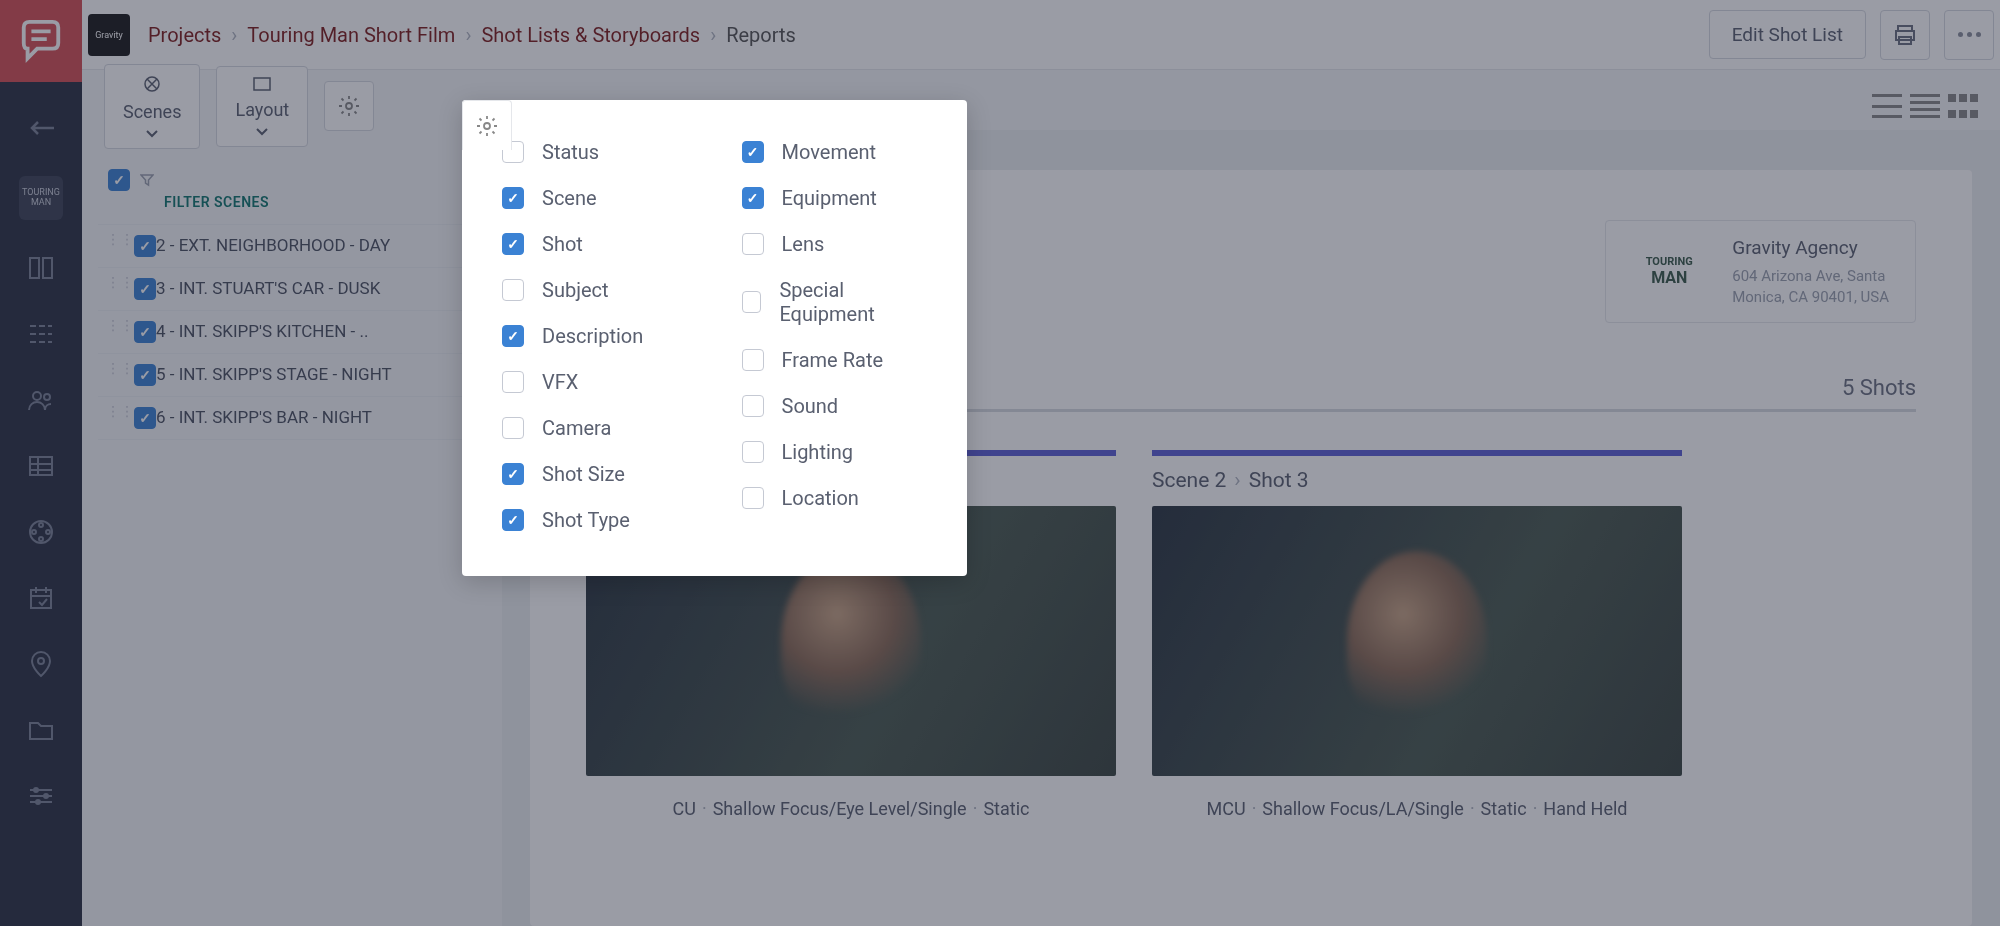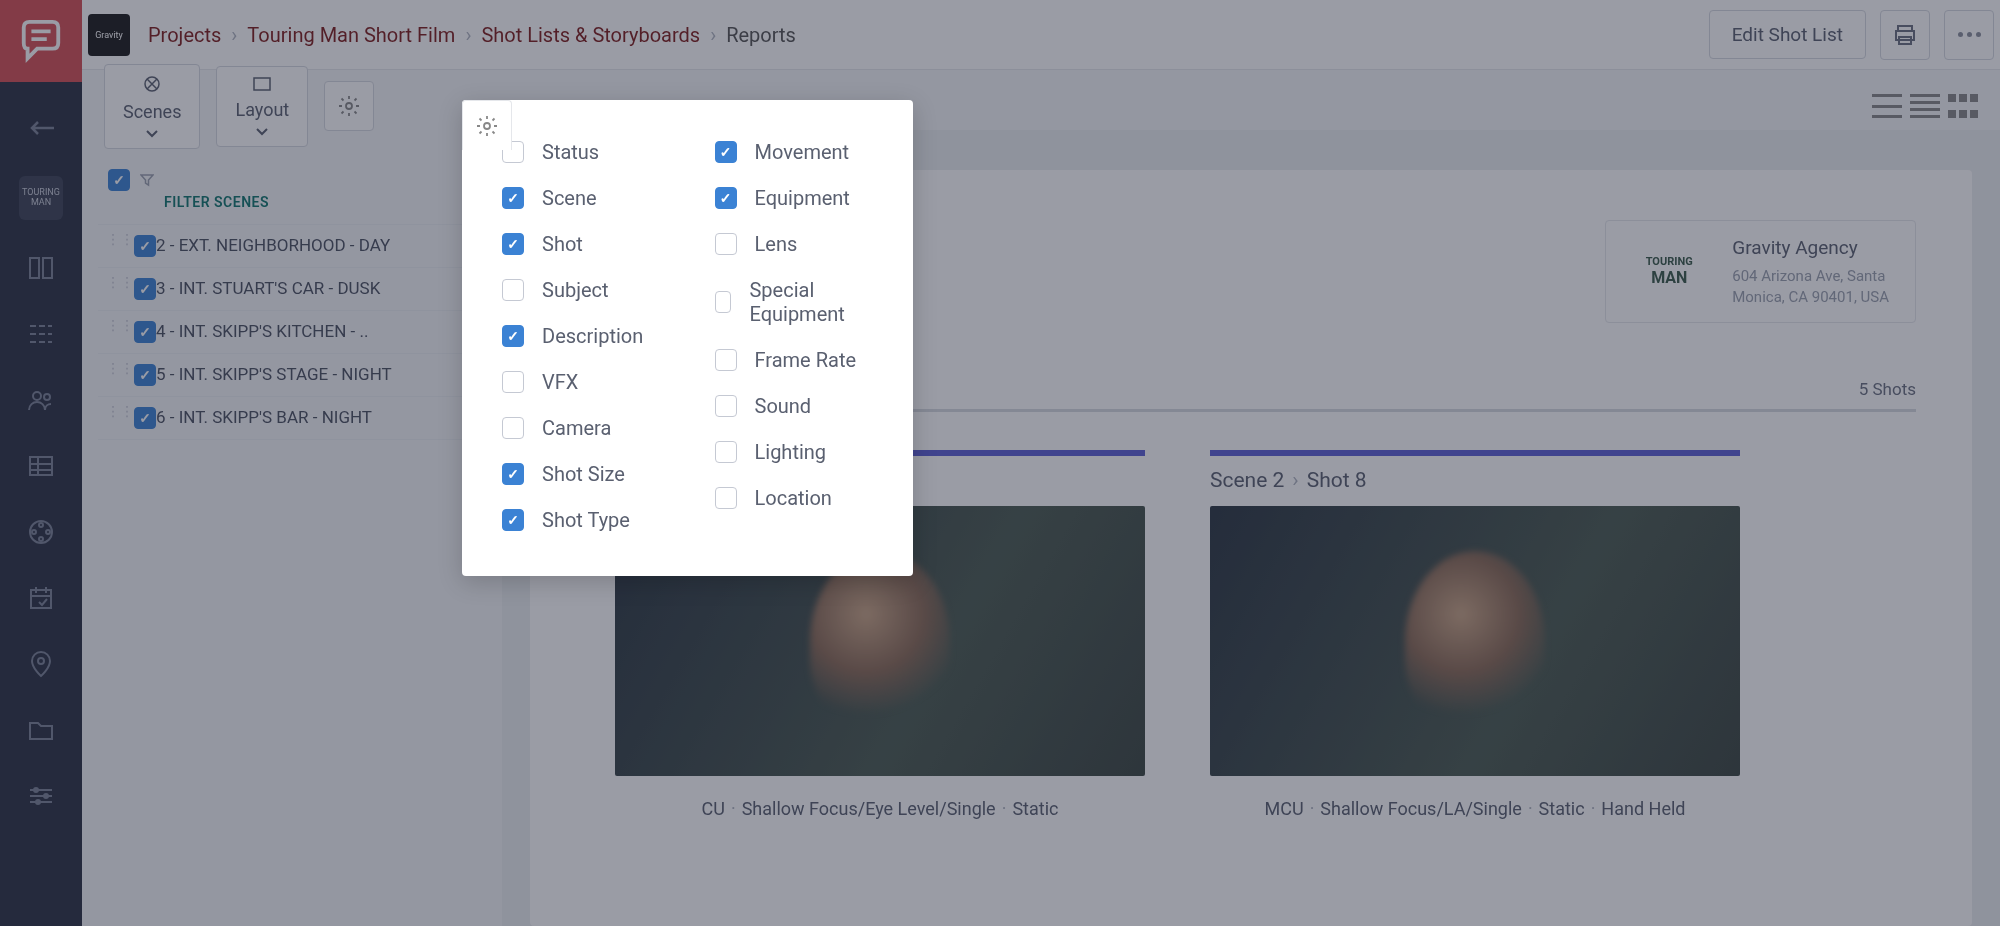--- a/index.html
+++ b/index.html
@@ -54,32 +54,32 @@
 .paper-hdr { display:flex; justify-content:space-between; align-items:flex-start; margin-bottom:50px; }
 .paper-title { font-size:42px; color:#4a5060; font-weight:400; }
 .paper-sub { font-size:17px; color:#9aa0ae; margin-top:16px; }
 .agency-box { display:flex; align-items:center; gap:26px; border:1px solid #e5e7eb; padding:14px 26px; border-radius:4px; }
 .ag-logo { width:74px; height:54px; display:flex; flex-direction:column; align-items:center; justify-content:center; font-size:11px; font-weight:700; color:#3a5a4a; }
 .ag-info { font-size:15px; color:#9aa0ae; line-height:1.4; }
 .ag-name { font-size:19px; color:#5a6070; margin-bottom:4px; }
 .scene-hdr { display:flex; align-items:baseline; gap:12px; border-bottom:3px solid #d8dae0; padding-bottom:8px; margin-bottom:38px; }
 .scene-title { font-size:24px; color:#5a6070; }
 .scene-pgs { font-size:18px; color:#9aa0ae; }
-.shot-count { margin-left:auto; font-size:17px; color:#6a7080; }
+.shot-count { margin-left:auto; font-size:22px; color:#6a7080; }
 .cards { display:flex; gap:36px; }
-.card { flex:1; max-width:530px;margin-left:29px; }
+.card { flex:1; max-width:530px; }
 .card-bar { height:6px; background:#5b5fd6; margin-bottom:12px; }
 .card-title { font-size:21px; color:#5a6070; display:flex; align-items:center; gap:8px; margin-bottom:14px; }
 .card-title .sep { color:#b0b5c0; }
 .card-img { width:100%; height:270px; background:linear-gradient(120deg,#2a3540 0%,#4a5a50 60%,#3a4540 100%); border-radius:2px; display:flex; align-items:center; justify-content:center; position:relative; overflow:hidden; }
 .card-img::before { content:""; position:absolute; width:140px; height:180px; background:radial-gradient(circle at 40% 35%, #c9a585 0%, #8a6a55 40%, transparent 70%); border-radius:50% 50% 40% 40%; filter:blur(3px); }
 .card-meta { text-align:center; font-size:18px; color:#5a6070; margin-top:22px; }
 .card-meta .dot { color:#b0b5c0; margin:0 6px; }
 
-.popover { position:absolute; left:462px; top:100px; width:451px; background:#fff; border-radius:4px; box-shadow:0 6px 24px rgba(0,0,0,0.18); padding:40px 40px 44px; z-index:10; display:flex; gap:54px; }
+.popover { position:absolute; left:462px; top:100px; width:505px; background:#fff; border-radius:4px; box-shadow:0 6px 24px rgba(0,0,0,0.18); padding:40px 40px 44px; z-index:10; display:flex; gap:54px; }
 .pop-col { display:flex; flex-direction:column; gap:22px; flex:1; }
 .pop-row { display:flex; align-items:center; gap:18px; cursor:pointer; }
 .pop-label { font-size:20px; color:#5a6070; }
 .gear-active { position:absolute; left:462px; top:100px; width:50px; height:50px; background:#fff; border:1px solid #e5e7eb; border-bottom:none; border-radius:4px 4px 0 0; display:flex; align-items:center; justify-content:center; z-index:11; color:#6a7080; }
 
 svg { display:block; }
 </style>
 </head>
 <body>
 
@@ -316,21 +316,21 @@
               <span>Shot 1</span>
             </div>
     <div class="card-img"></div>
     <div class="card-meta"><span>CU</span><span class="dot">·</span><span>Shallow Focus/Eye Level/Single</span><span class="dot">·</span><span>Static</span></div>
           </div>
           <div class="card">
             <div class="card-bar"></div>
     <div class="card-title">
               <span>Scene 2</span>
               <span class="sep">›</span>
-              <span>Shot 8</span>
+              <span>Shot 3</span>
             </div>
     <div class="card-img"></div>
     <div class="card-meta"><span>MCU</span><span class="dot">·</span><span>Shallow Focus/LA/Single</span><span class="dot">·</span><span>Static</span><span class="dot">·</span><span>Hand Held</span></div>
           </div>
         </div>
     </div>
   </div>
 </div>
 
 <div class="overlay"></div>

